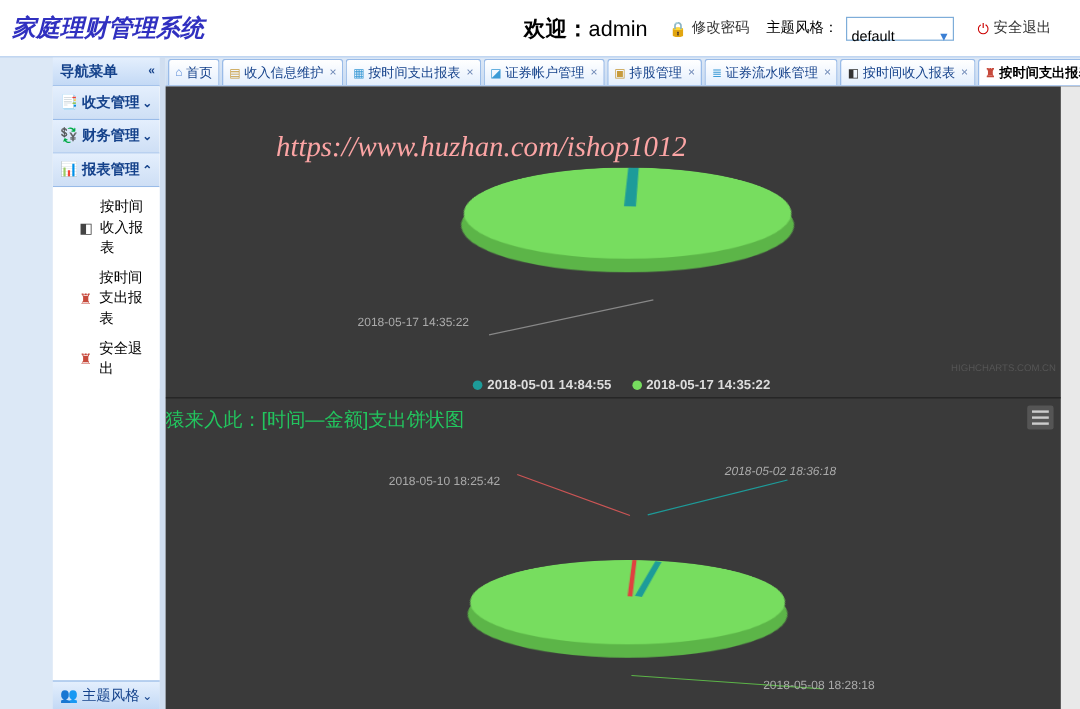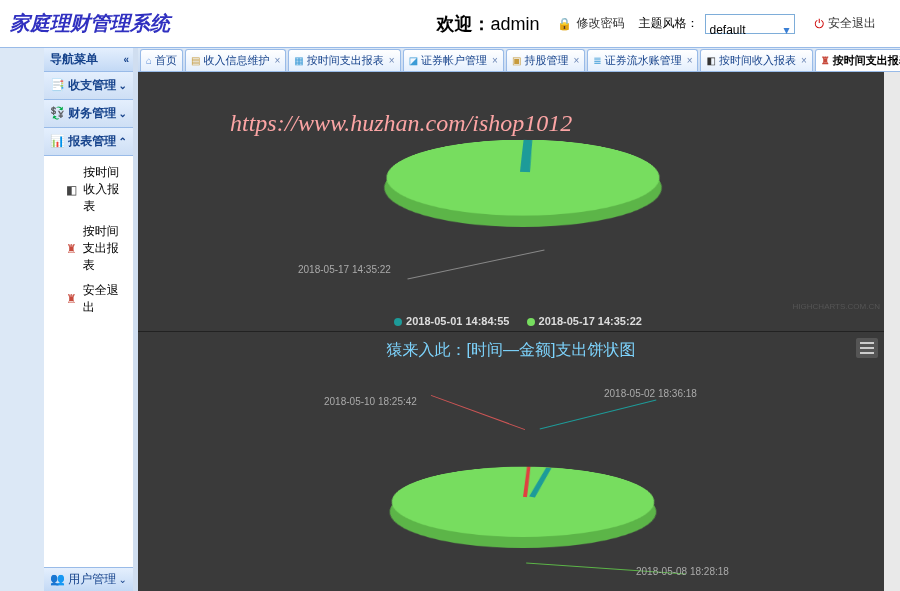--- a/index.html
+++ b/index.html
@@ -37,21 +37,21 @@
     .tab .close { color:#6b86b5; font-size:10px; margin-left:2px; cursor:pointer;}
     .tab .ticon { font-size:10px;}
     
     .content { flex:1; background:#3a3a3a; position:relative; overflow:hidden; border-right:16px solid #E9E9E9;}
     .scroll-thumb { position:absolute; right:-14px; top:180px; width:12px; height:110px; background:#C4C4C4; border-radius:2px;}
     
     .chart-panel { position:relative; }
     .panel1 { height:260px; border-bottom:1px solid #222;}
     .panel2 { height:280px; }
     .watermark { position:absolute; top:38px; left:92px; font-family:"Times New Roman", serif; font-size:24px; color:#fca5a5; font-style:italic; pointer-events:none;}
-    .chart-title { text-align:center; color:#7dd3fc; font-size:16px; padding:8px 0;}
+    .chart-title { text-align:left; color:#22c55e; font-size:16px; padding:8px 0;}
     .menu-btn { position:absolute; right:6px; top:6px; width:22px; height:20px; background:#555; border-radius:2px; display:flex; flex-direction:column; justify-content:center; align-items:center; gap:3px; cursor:pointer;}
     .menu-btn span { display:block; width:14px; height:2px; background:#ccc;}
     
     .pie { position:absolute; border-radius:50%; }
     .pie1 { width:270px; height:140px; left:250px; top:30px; background:#77dd5f; transform:perspective(400px) rotateX(58deg); box-shadow: 0 18px 0 -3px #5cb548;}
     .pie1-slice { position:absolute; left:50%; top:0; width:10px; height:70px; background:#1d9b99; transform-origin:bottom center; transform:translateX(-3px) rotate(3deg);}
     .pie2 { width:260px; height:130px; left:255px; top:100px; background:#77dd5f; transform:perspective(400px) rotateX(58deg); box-shadow: 0 18px 0 -3px #5cb548;}
     .pie2-slice-t { position:absolute; left:50%; top:0; width:6px; height:65px; background:#1d9b99; transform-origin:bottom center; transform:translateX(6px) rotate(18deg);}
     .pie2-slice-r { position:absolute; left:50%; top:0; width:4px; height:65px; background:#e04040; transform-origin:bottom center; transform:translateX(0px) rotate(4deg);}
     
@@ -115,21 +115,21 @@
           <span class="icon ic-tree-out">♜</span>
           <span>按时间支出报表</span>
         </div>
         <div class="tree-node">
           <span class="icon ic-tree-type">♜</span>
           <span>安全退出</span>
         </div>
       </div>
     </div>
     <div class="side-footer">
-      <span><span class="icon">👥</span> <span>用户管理</span></span>
+      <span><span class="icon">👥</span> <span>主题风格</span></span>
       <span class="chev">⌄</span>
     </div>
   </div>
 
   <div class="main">
     <div class="tabs">
       <div class="tab">
           <span class="ticon ic-home">⌂</span>
           <span>首页</span>
         </div>
@@ -191,21 +191,21 @@
             <span></span>
             <span></span>
           </div>
         <div class="pie pie2">
           <div class="pie2-slice-t"></div>
           <div class="pie2-slice-r"></div>
         </div>
         <div class="line" style="left:290px; top:80px; width:100px; transform:rotate(20deg); background:#c55"></div>
         <div class="label" style="left:186px; top:64px;">2018-05-10 18:25:42</div>
         <div class="line" style="left:400px; top:82px; width:120px; transform:rotate(-14deg); background:#1d9b99"></div>
-        <div class="label" style="left:466px; top:56px;">2018-05-02 18:36:18</div>
+        <div class="label" style="left:466px; top:56px;font-style:italic;">2018-05-02 18:36:18</div>
         <div class="line" style="left:388px; top:236px; width:160px; transform:rotate(4deg); background:#5cb548"></div>
         <div class="label" style="left:470px; top:234px;margin-left:28px;">2018-05-08 18:28:18</div>
 
       </div>
 
       <div class="scroll-thumb"></div>
     </div>
   </div>
 </div>
 

